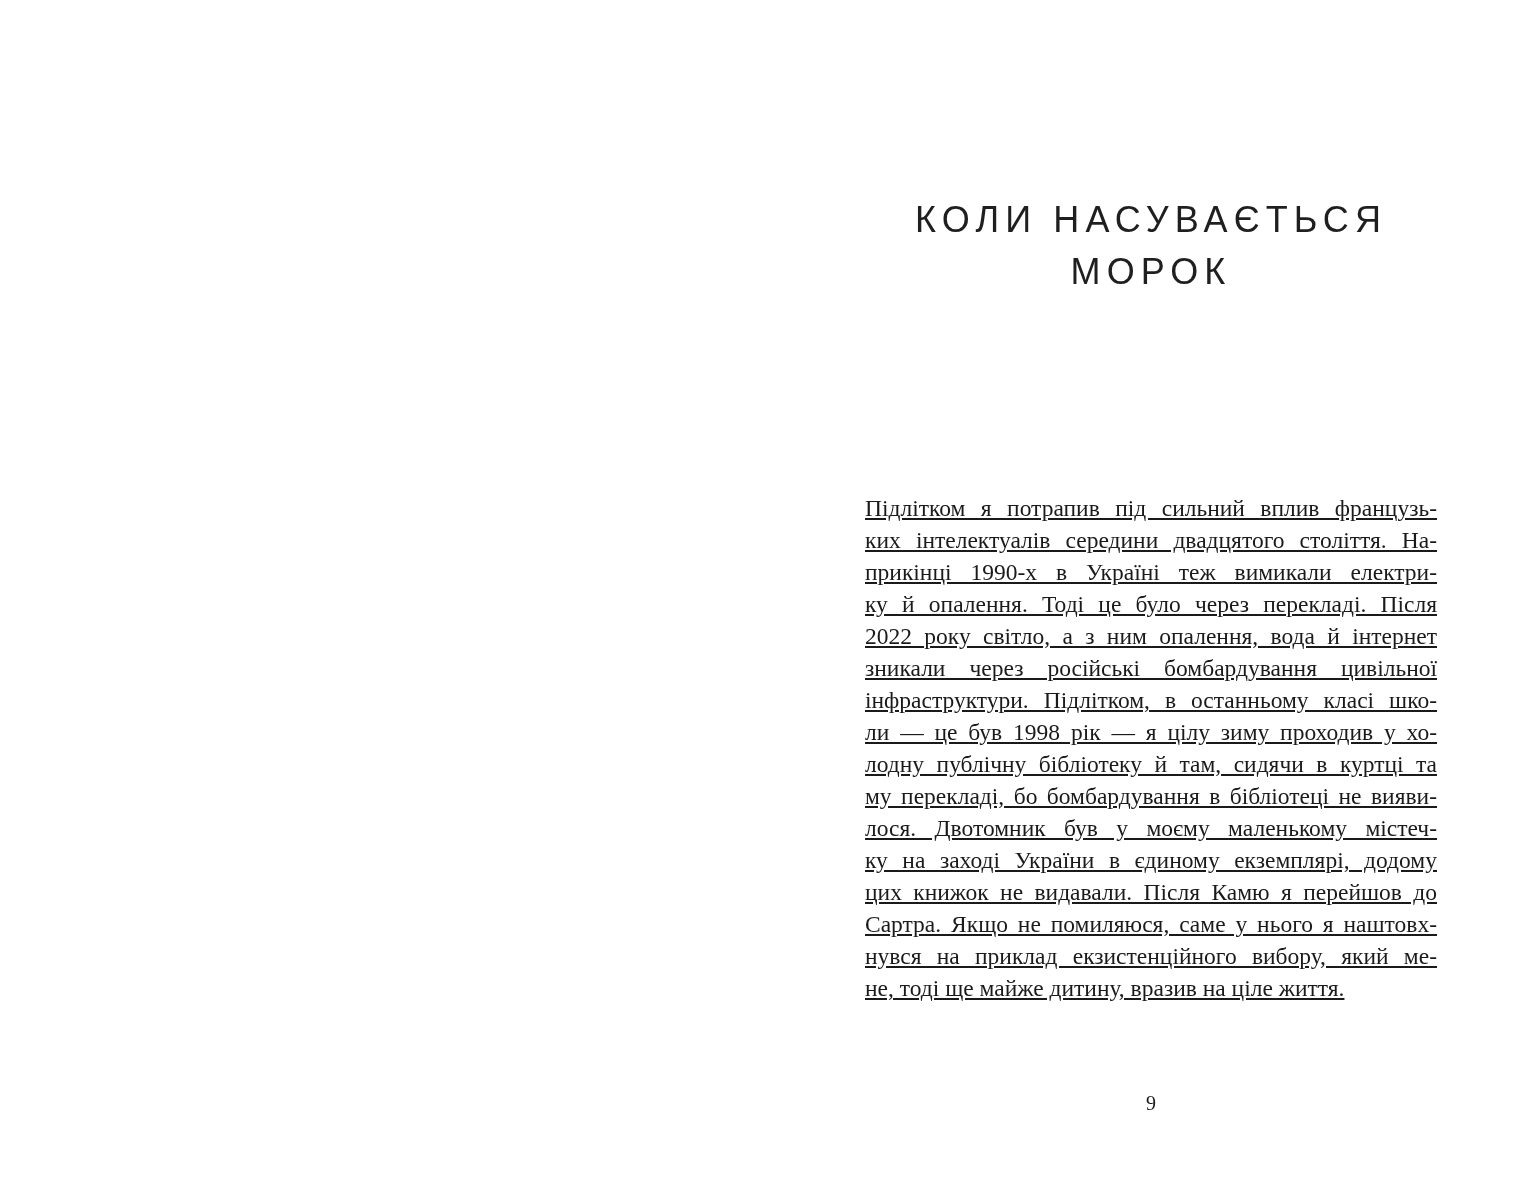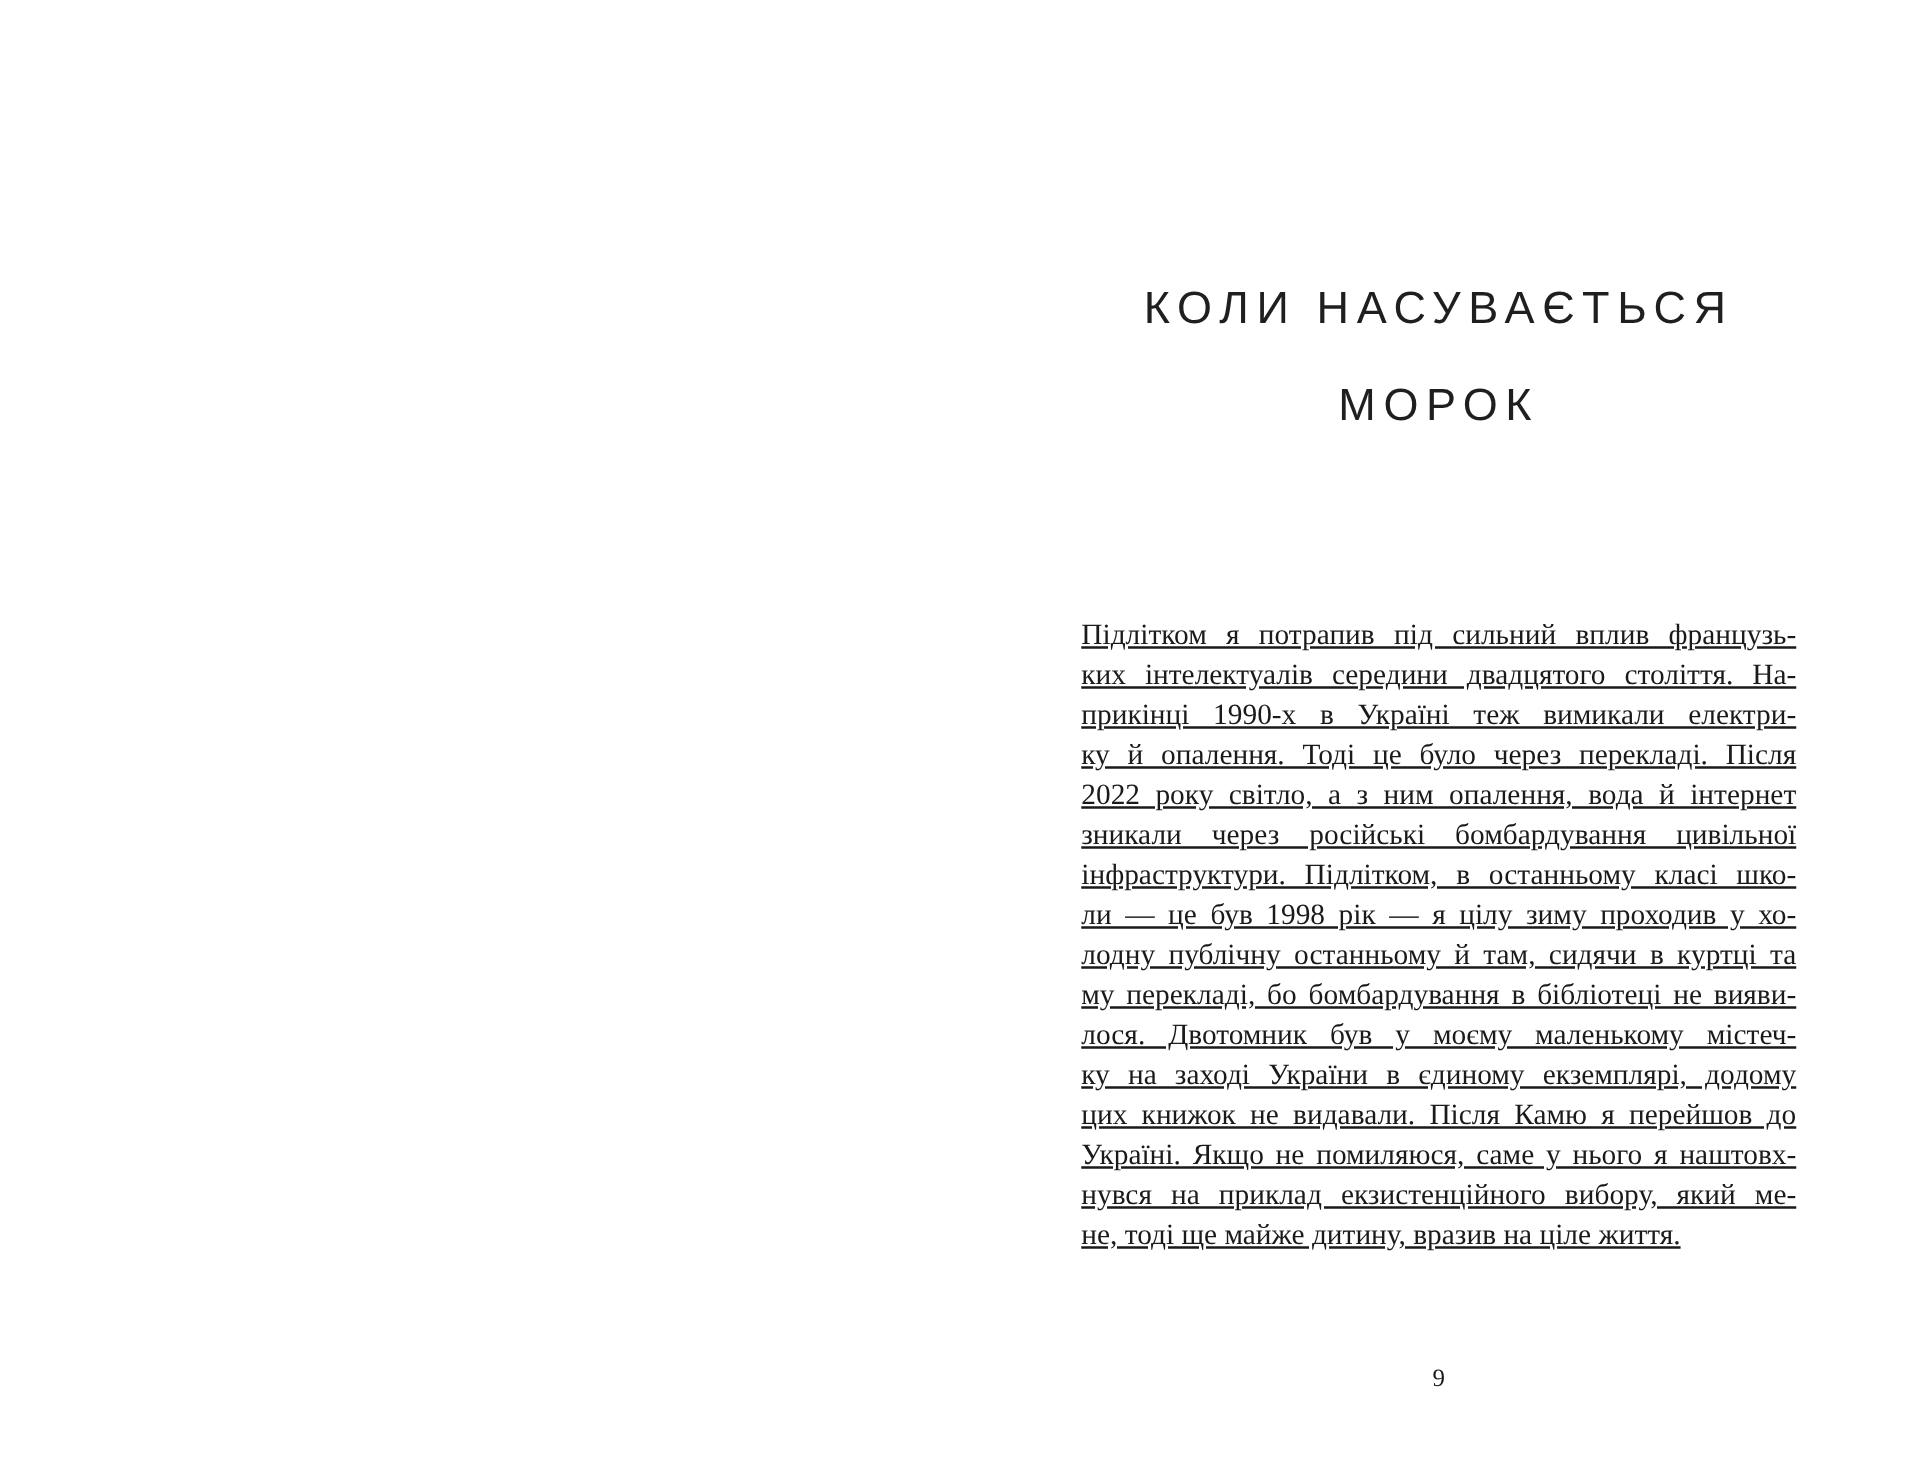--- a/index.html
+++ b/index.html
@@ -29,21 +29,20 @@
     text-align: center;
     font-family: "Liberation Sans", sans-serif;
     font-weight: 400;
     font-size: 36px;
     line-height: 52px;
     letter-spacing: 0.17em;
     color: #1f1f1f;
   }
   .title-line {
     display: block;
-    margin-top: 26px;
   }
   .body-text {
     position: absolute;
     left: 865px;
     top: 492px;
     width: 572px;
     font-size: 23.5px;
     line-height: 32px;
     color: #1a1a1a;
     text-decoration: underline;
@@ -77,25 +76,25 @@
 
   <div class="body-text">
       <div class="line">Підлітком я потрапив під сильний вплив французь-</div>
       <div class="line">ких інтелектуалів середини двадцятого століття. На-</div>
       <div class="line">прикінці 1990-х в Україні теж вимикали електри-</div>
       <div class="line">ку й опалення. Тоді це було через перекладі. Після</div>
       <div class="line">2022 року світло, а з ним опалення, вода й інтернет</div>
       <div class="line">зникали через російські бомбардування цивільної</div>
       <div class="line">інфраструктури. Підлітком, в останньому класі шко-</div>
       <div class="line">ли — це був 1998 рік — я цілу зиму проходив у хо-</div>
-      <div class="line">лодну публічну останньому й там, сидячи в куртці та</div>
+      <div class="line">лодну публічну бібліотеку й там, сидячи в куртці та</div>
       <div class="line">му перекладі, бо бомбардування в бібліотеці не вияви-</div>
       <div class="line">лося. Двотомник був у моєму маленькому містеч-</div>
       <div class="line">ку на заході України в єдиному екземплярі, додому</div>
       <div class="line">цих книжок не видавали. Після Камю я перейшов до</div>
-      <div class="line">Україні. Якщо не помиляюся, саме у нього я наштовх-</div>
+      <div class="line">Сартра. Якщо не помиляюся, саме у нього я наштовх-</div>
       <div class="line">нувся на приклад екзистенційного вибору, який ме-</div>
       <div class="line">не, тоді ще майже дитину, вразив на ціле життя.</div>
     </div>
 
   <div class="page-number">9</div>
 
 </div>
 
 </body></html>

